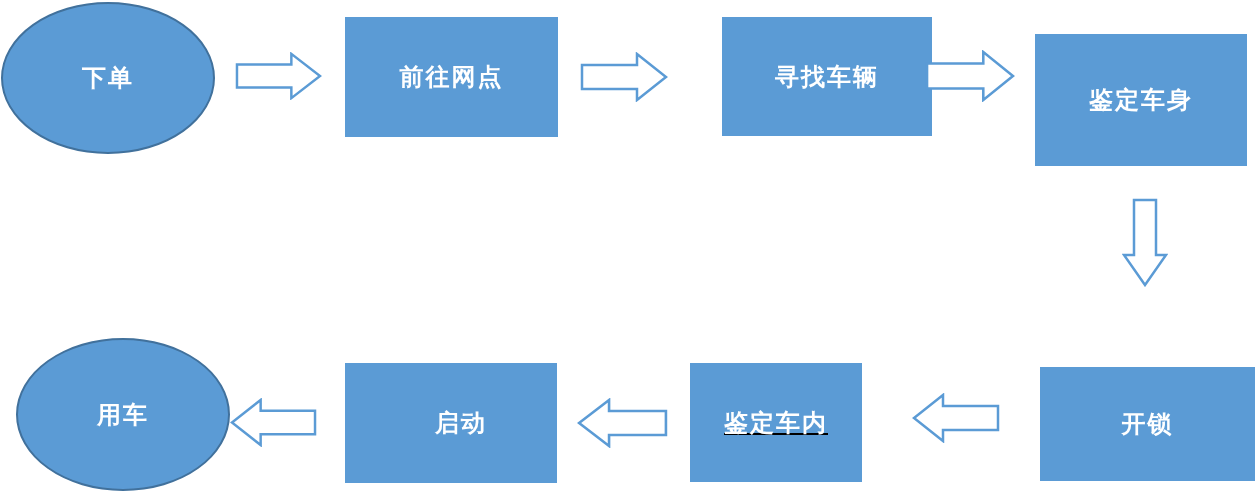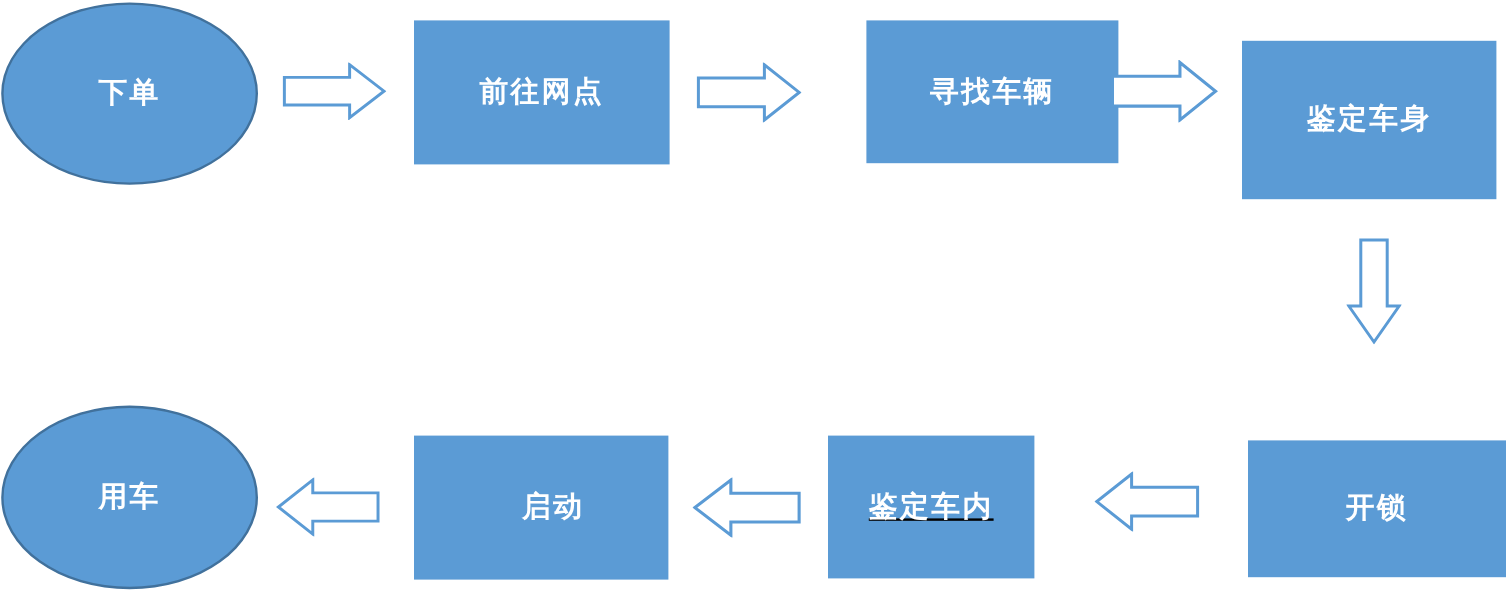--- a/index.html
+++ b/index.html
@@ -55,21 +55,21 @@
     stroke-linejoin: miter;
   }
   
   #n-order            { left: 1px;    top: 2px;   width: 214px; height: 152px; }
   #n-go-to-station    { left: 345px;  top: 17px;  width: 213px; height: 120px; }
   #n-find-vehicle     { left: 690px;  top: 17px;  width: 210px; height: 119px; margin-left: 32px; }
   #n-inspect-body     { left: 1035px; top: 34px;  width: 212px; height: 132px; }
   #n-unlock           { left: 1040px; top: 367px; width: 215px; height: 114px; }
   #n-inspect-interior { left: 690px;  top: 363px; width: 172px; height: 119px; text-decoration: underline; }
   #n-start            { left: 345px;  top: 363px; width: 212px; height: 120px; padding-left: 20px; }
-  #n-use-car          { left: 1px;    top: 338px; width: 214px; height: 153px; }
+  #n-use-car          { left: 16px;    top: 338px; width: 214px; height: 153px; }
   
   #a-1 { left: 235px;  top: 52px;  width: 87px; height: 48px; }
   #a-2 { left: 580px;  top: 52px;  width: 88px; height: 50px; }
   #a-3 { left: 925px;  top: 50px;  width: 90px; height: 52px; }
   #a-4 { left: 1122px; top: 198px; width: 46px; height: 89px; }
   #a-5 { left: 912px;  top: 393px; width: 88px; height: 50px; }
   #a-6 { left: 577px;  top: 398px; width: 91px; height: 50px; }
   #a-7 { left: 230px;  top: 398px; width: 87px; height: 49px; }
 </style>
 </head>

